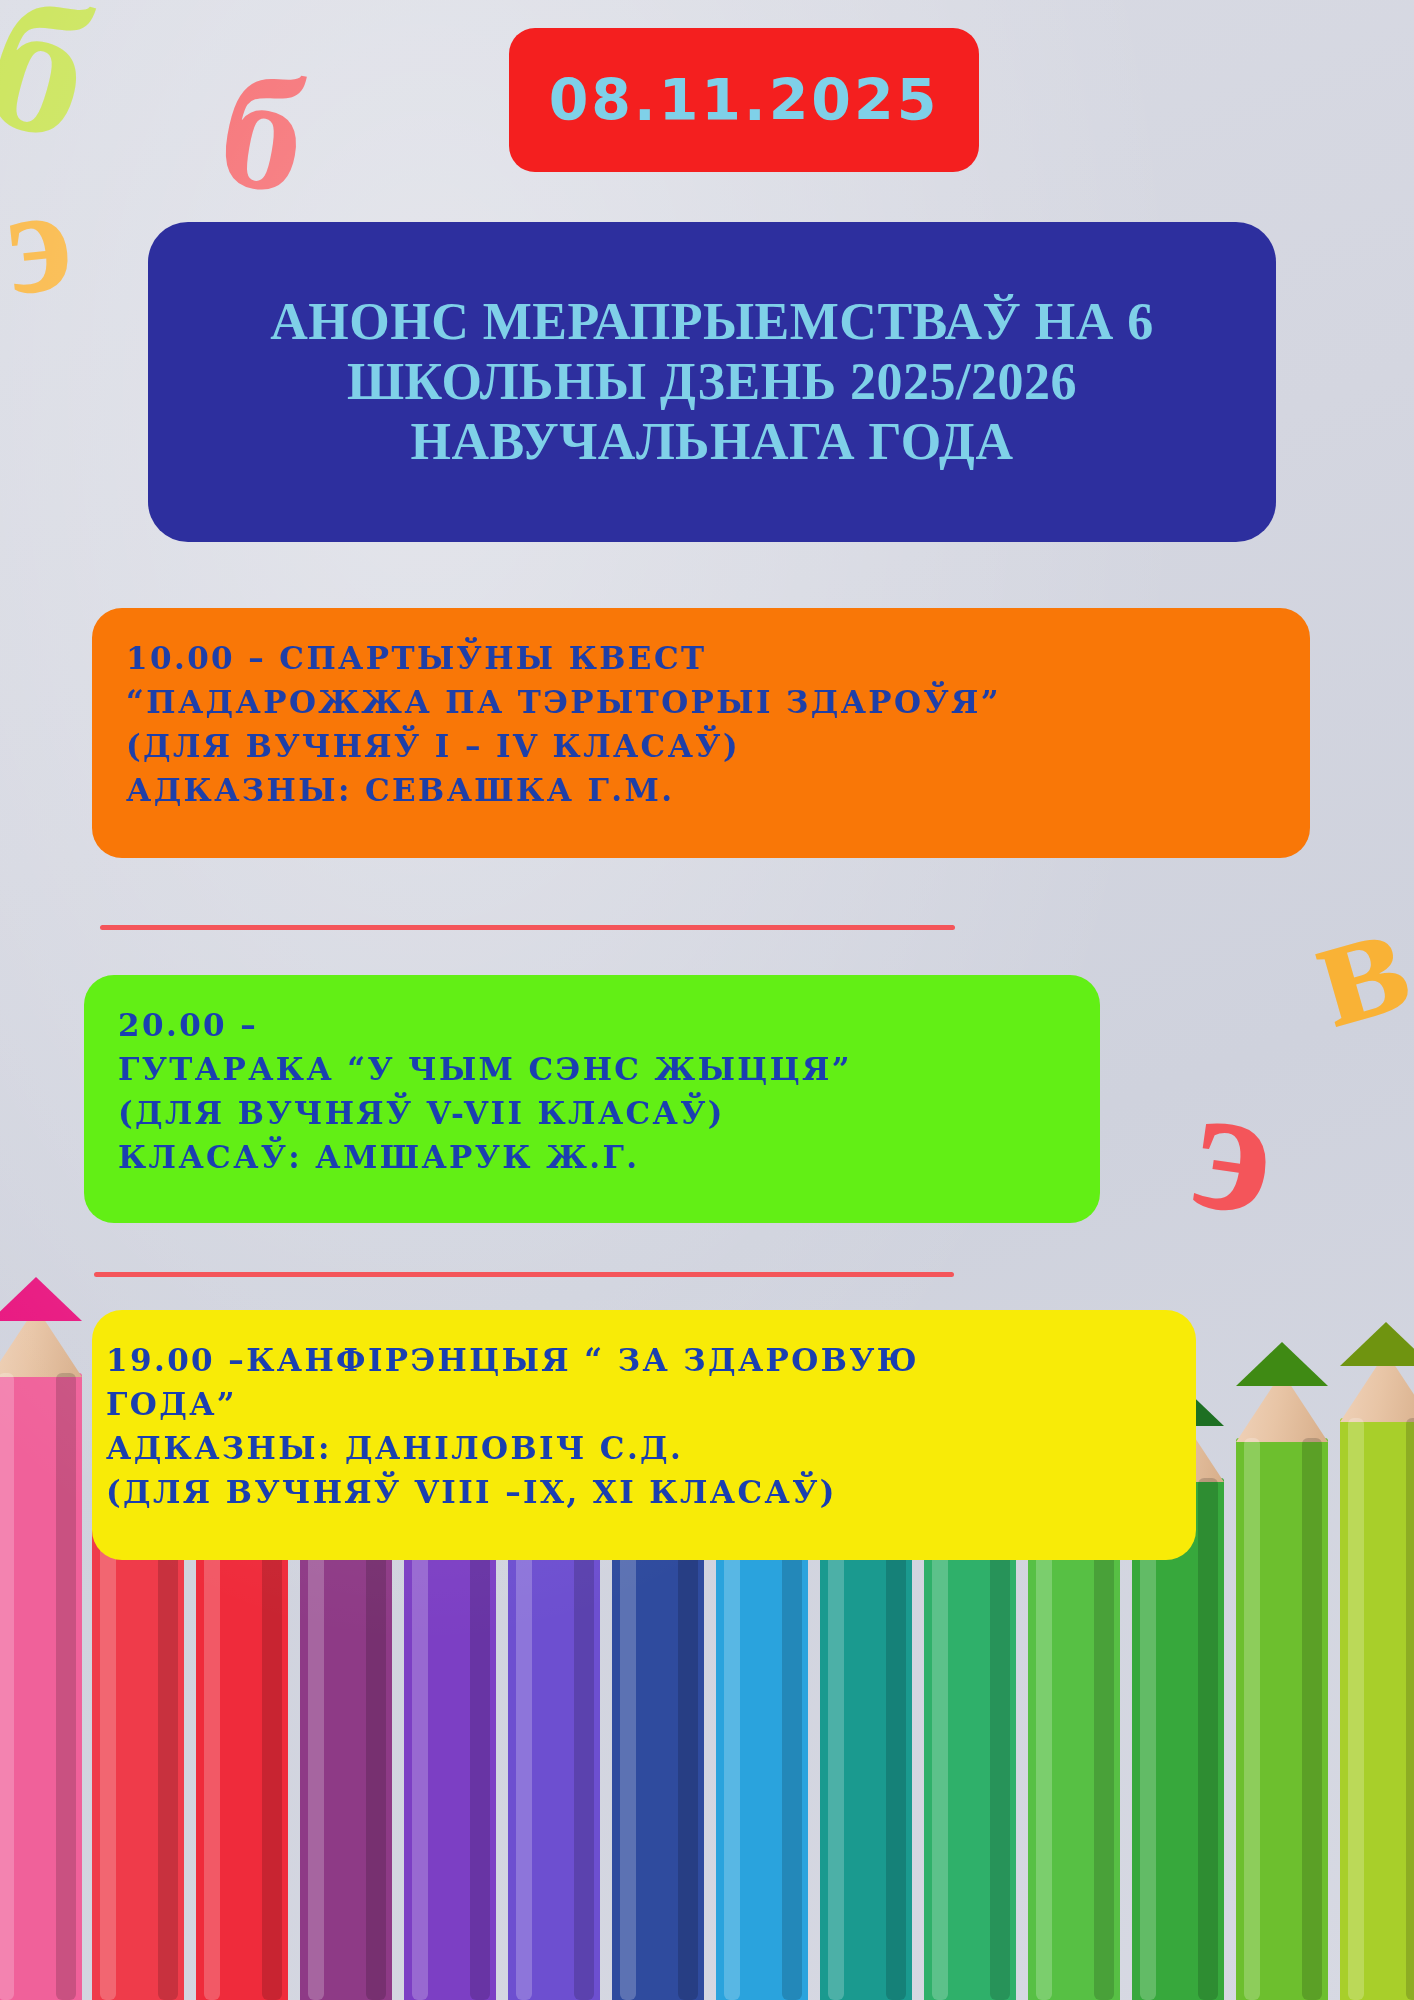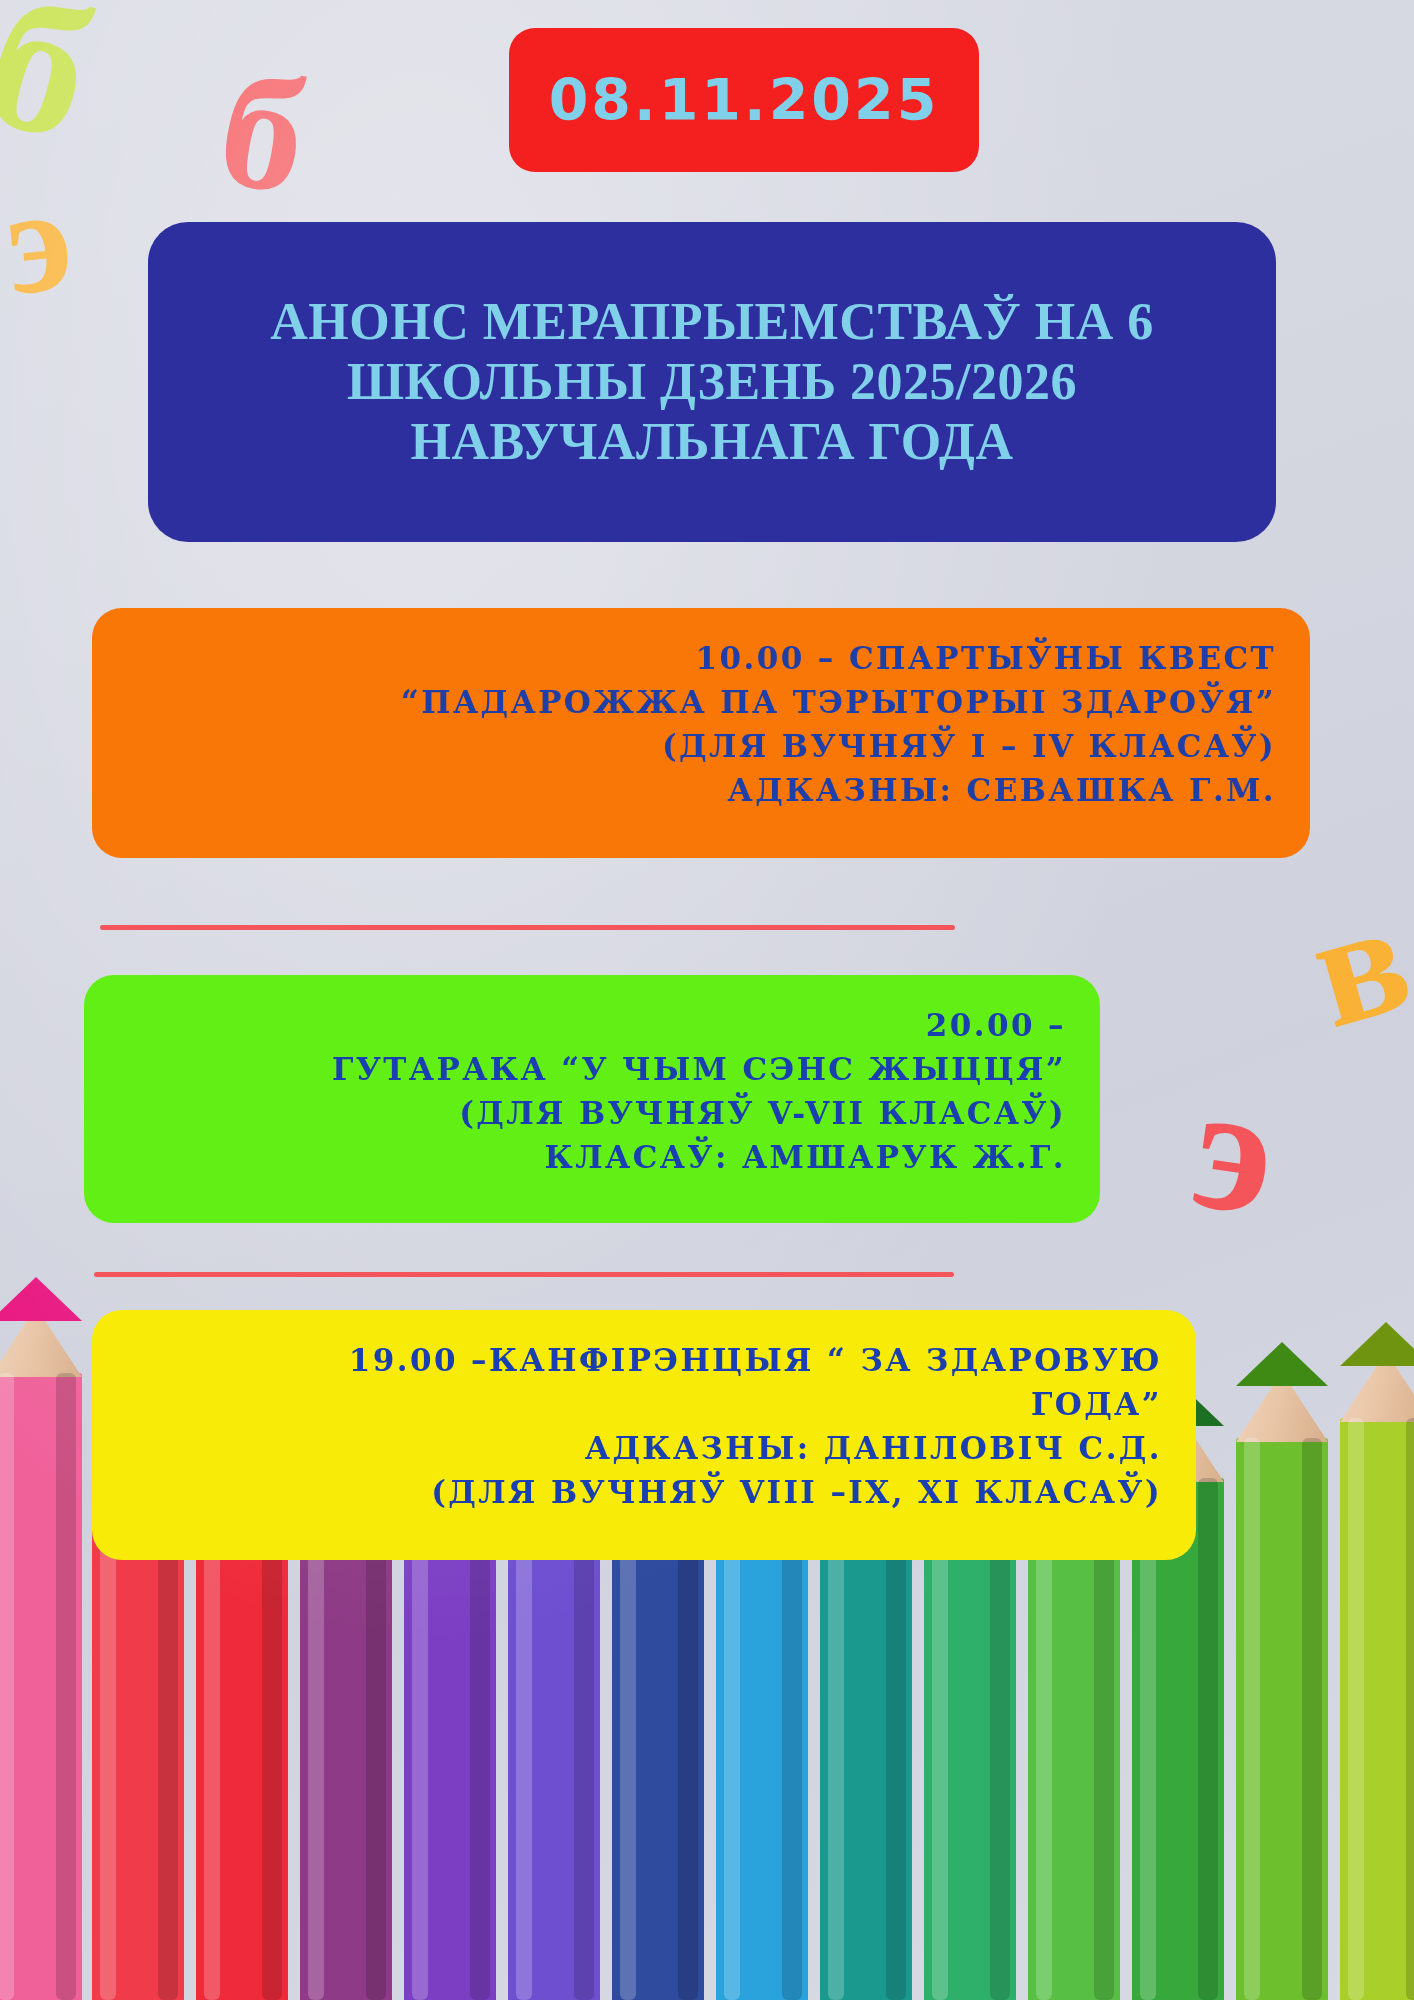--- a/index.html
+++ b/index.html
@@ -175,21 +175,21 @@
 
   .event-card {
     position: absolute;
     border-radius: 30px;
     padding: 28px 34px 30px 34px;
     font-family: "DejaVu Serif", serif;
     font-weight: 700;
     letter-spacing: 2.4px;
     line-height: 1.42;
   }
-  .event-card .line { display: block; white-space: nowrap; text-align: right; }
+  .event-card .line { display: block; white-space: nowrap; }
 
   .card-orange {
     left: 92px;
     top: 608px;
     width: 1218px;
     min-height: 250px;
     background: #f97707;
     color: #1e3fa8;
     font-size: 31px;
   }

